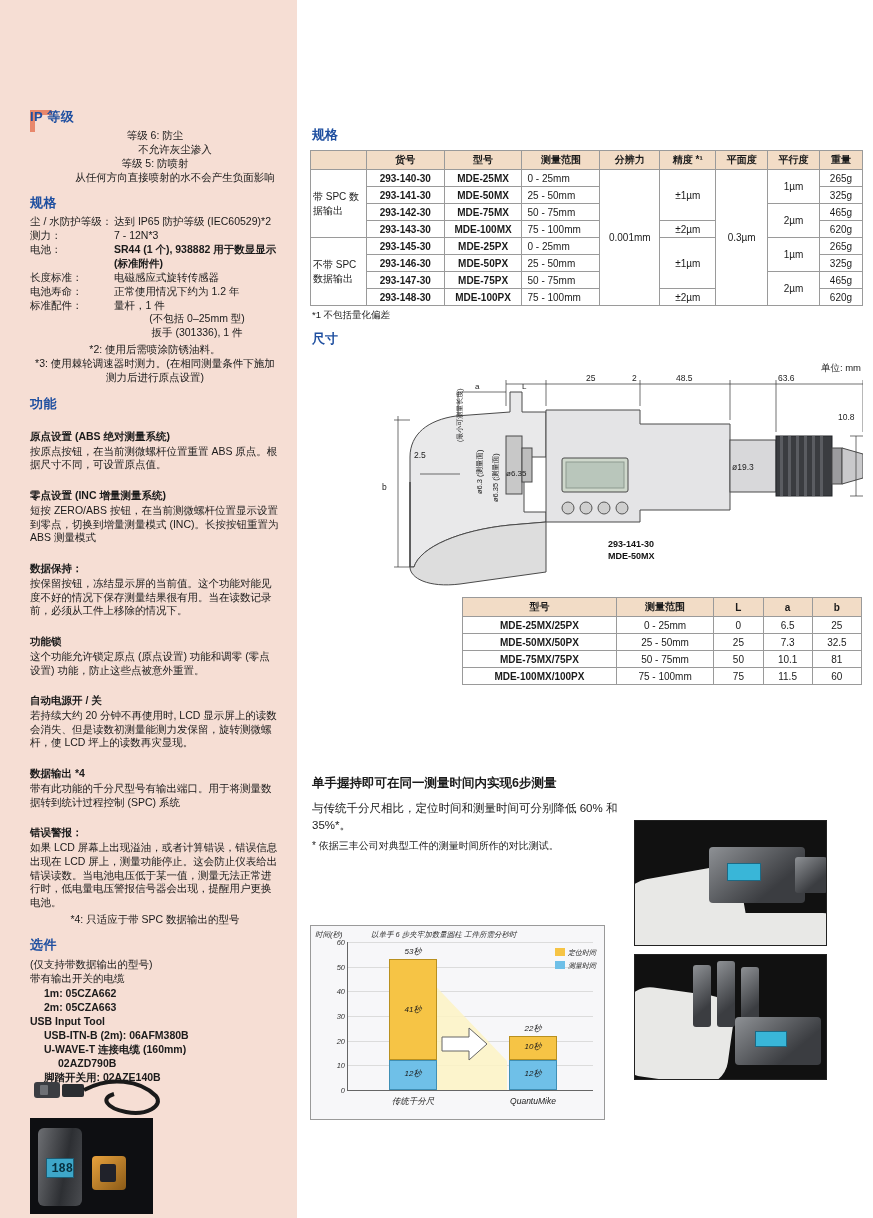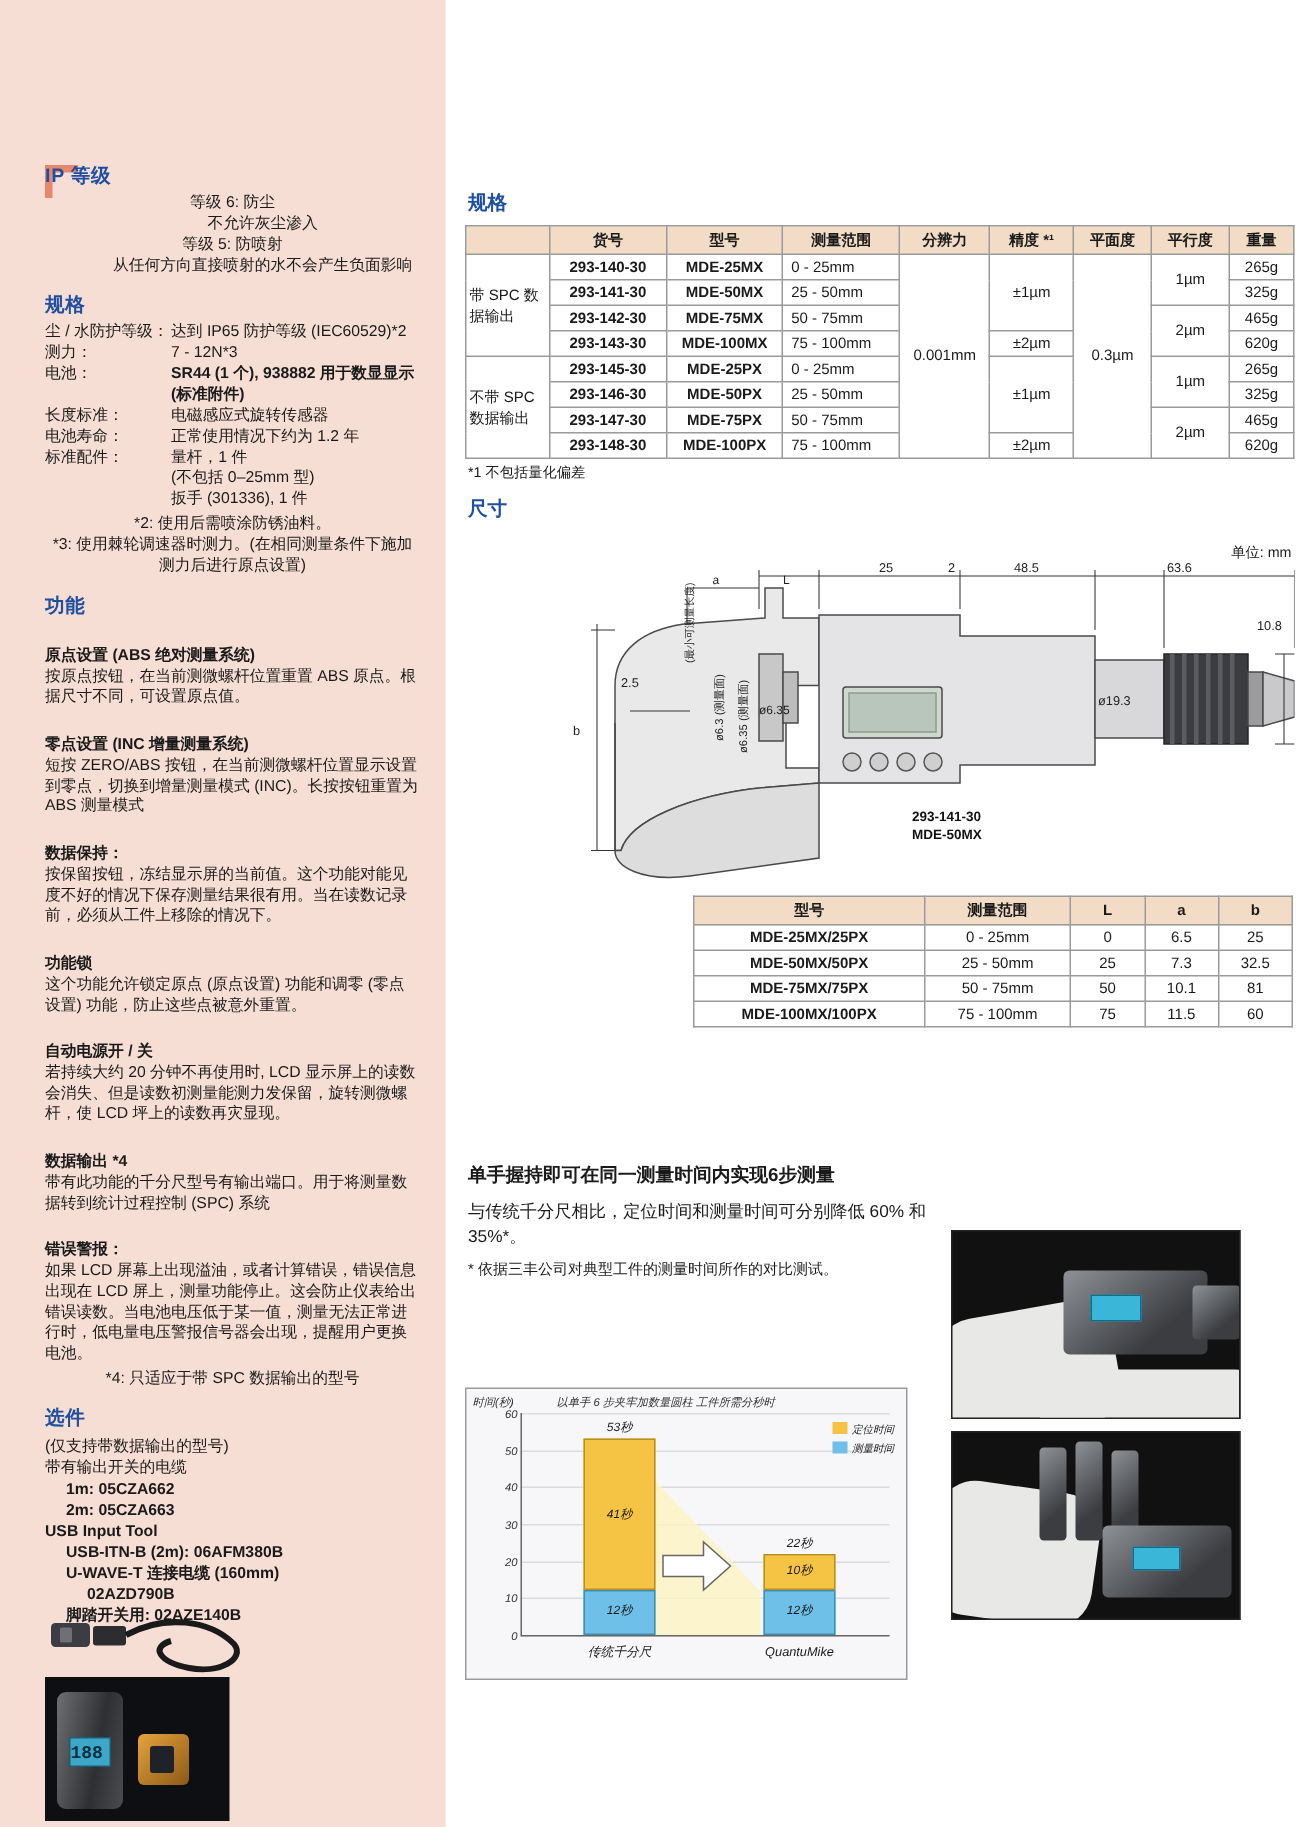--- a/index.html
+++ b/index.html
@@ -24,42 +24,42 @@
     border-left: 5px solid #e8876b; border-top: 5px solid #e8876b;
   }
   h2.sec {
     color: #1f4fa0; font-size: 13px; font-weight: bold; margin: 0 0 3px 0;
     letter-spacing: .5px;
   }
   .blk { margin-bottom: 10px; }
   .row { display: flex; line-height: 1.32; font-size: 10.5px; }
   .row .k { width: 84px; flex: 0 0 84px; }
   .row .v { flex: 1; }
-  .ind { padding-left: 84px; line-height:1.32; font-size:10.5px;}
+  .ind { padding-left: 84px; line-height:1.32; font-size:10.5px;text-align:center;}
   .p { line-height: 1.32; font-size: 10.5px; margin: 0; text-align: center; }
   .bold { font-weight: bold; }
   h3.fn { font-weight: bold; font-size: 10.5px; margin: 17px 0 1px 0; }
   .fnbody { line-height: 1.3; font-size: 10.5px; margin-bottom: 3px; }
   .opt-line { line-height: 1.34; font-size: 10.5px; }
   .opt-ind { padding-left: 14px; }
   .opt-ind2 { padding-left: 28px; }
   .cable-svg { position:absolute; left:30px; top:1070px; }
   .device-photo {
     position: absolute; left: 30px; top: 1118px; width: 123px; height: 96px;
     background: #0e0f12; overflow:hidden;
   }
   .device-photo .grip {
     position:absolute; left:8px; top:10px; width:44px; height:78px;
     background: linear-gradient(100deg,#6d6f73,#2d2f33 60%,#4a4c50);
     border-radius: 6px;
   }
   .device-photo .lcd {
     position:absolute; left:16px; top:40px; width:28px; height:20px;
     background:#3ea7c9; border:1px solid #1d5c73;
-    color:#06303f; font-size:12px; font-weight:bold; text-align:left; line-height:20px;
+    color:#06303f; font-size:12px; font-weight:bold; text-align:right; line-height:20px;
     font-family:"Liberation Mono", monospace;
   }
   .device-photo .conn {
     position:absolute; left:62px; top:38px; width:34px; height:34px;
     background:linear-gradient(135deg,#e8a23d,#8a5a17); border-radius:4px;
   }
   .device-photo .conn2 {
     position:absolute; left:70px; top:46px; width:16px; height:18px;
     background:#20222a; border-radius:2px;
   }

